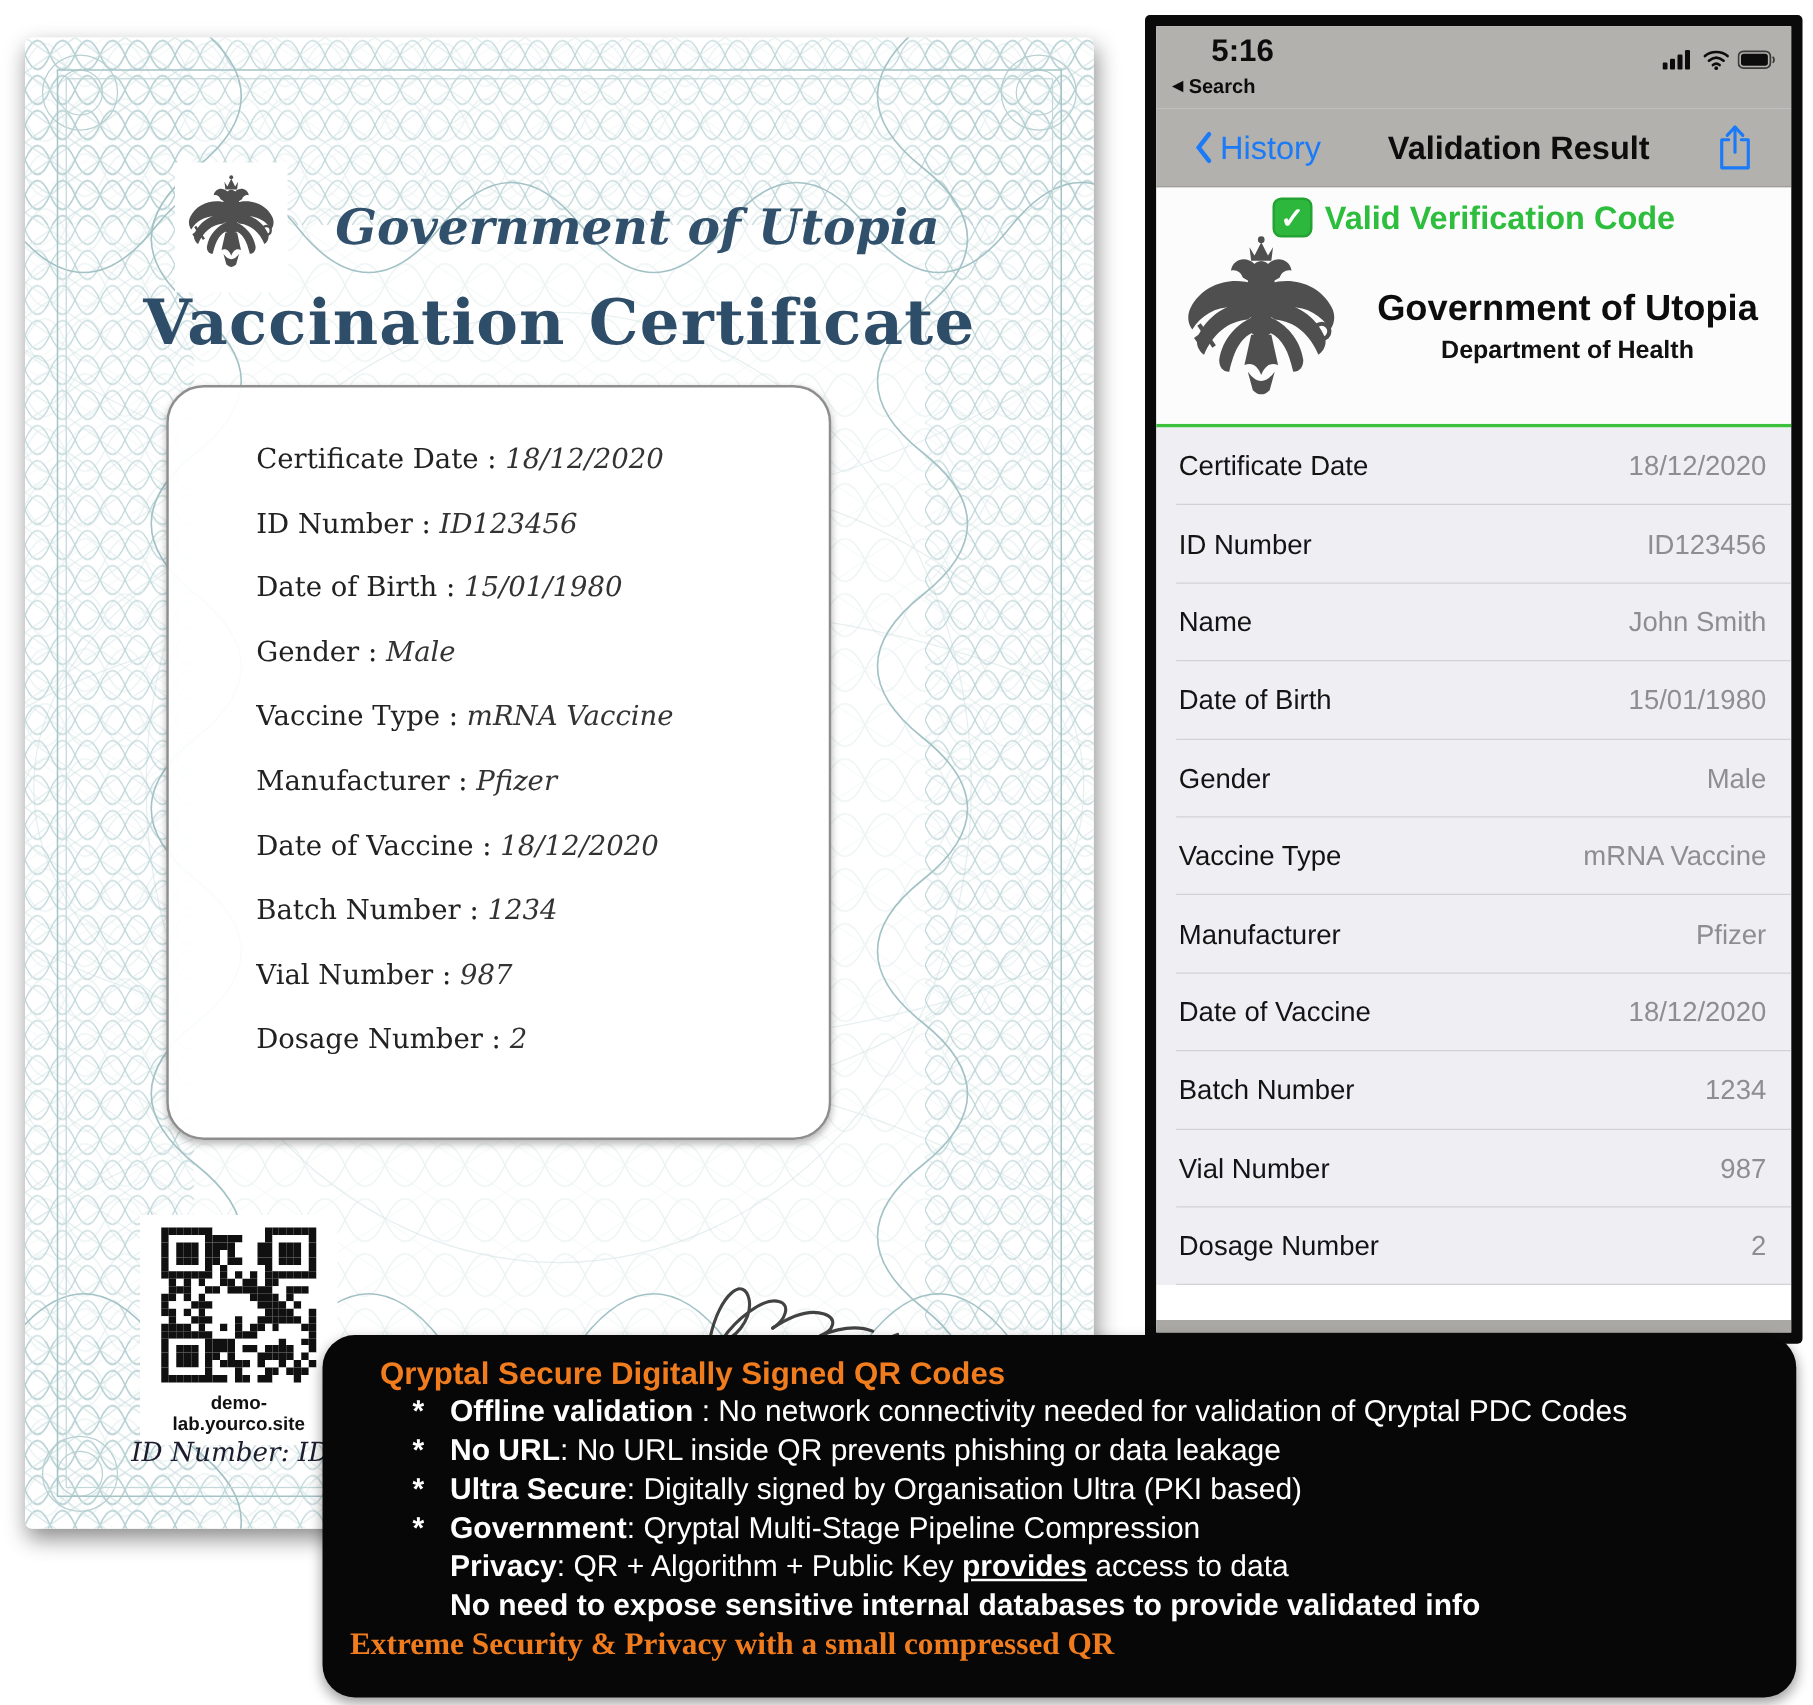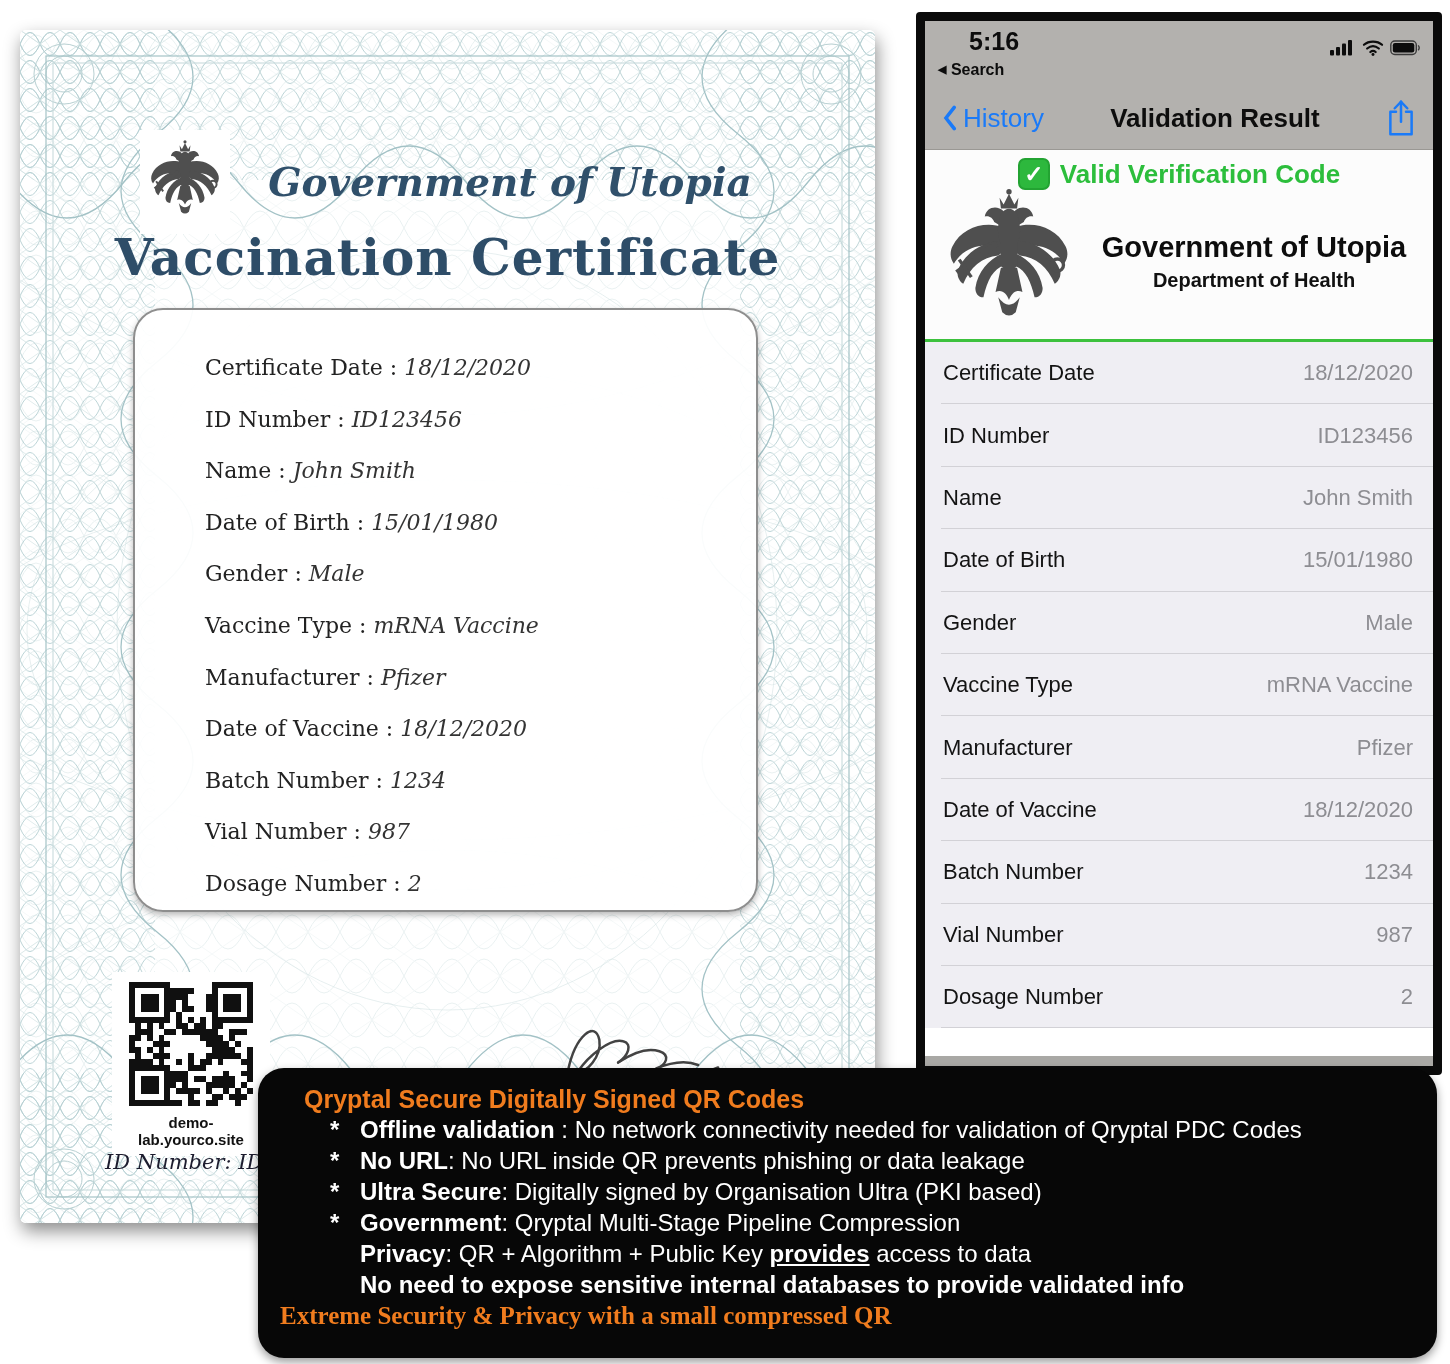--- a/index.html
+++ b/index.html
@@ -15,21 +15,21 @@
 
   .cert-head { position:absolute; top:100px; left:120px; right:85px; display:flex; align-items:center; }
   .cert-eagle-box { background:#fff; padding:2px 6px; }
   .eagle-cert { width:78px; height:100px; display:block; }
   .cert-gov { flex:1; text-align:center; font-family:"DejaVu Serif", serif; font-style:italic;
               font-weight:bold; font-size:39px; color:#30506b; }
   .cert-title { position:absolute; top:198px; left:0; right:0; text-align:center;
                 font-family:"DejaVu Serif", serif; font-weight:bold; font-size:50px;
                 color:#2e4d68; letter-spacing:1px; }
 
-  .cert-box { position:absolute; left:113px; top:278px; width:625px; height:604px;
+  .cert-box { position:absolute; left:113px; top:278px; width:532px; height:604px;
               border:2px solid #8e8e8e; border-radius:30px; background:rgba(255,255,255,.94);
               box-shadow:0 3px 6px rgba(0,0,0,.28); padding:32px 20px 0 70px; }
   .cert-line { font-family:"DejaVu Serif", serif; font-size:22px; color:#222;
                line-height:51.6px; white-space:nowrap; }
   .cert-line i { font-style:italic; color:#333; }
 
   .qr-wrap { position:absolute; left:92px; top:942px; width:158px; background:#fff;
              padding:10px 8px 8px; text-align:center; }
   .qr { width:124px; height:124px; display:grid; grid-template-columns:repeat(21,1fr);
         grid-auto-rows:1fr; background:#fff; margin:0 auto; }
@@ -46,21 +46,21 @@
   .screen { position:relative; width:508px; height:1045px; background:#fff; overflow:hidden;
             display:flex; flex-direction:column; }
 
   .statusbar { height:66px; background:#b3b1ae; position:relative; flex:none;text-align:right; }
   .sb-time { position:absolute; left:44px; top:6px; font-size:25px; font-weight:bold; color:#0c0c0c; }
   .sb-back { position:absolute; left:13px; top:40px; font-size:16px; font-weight:600; color:#0c0c0c; }
   .sb-icons { position:absolute; right:12px; top:18px; display:flex; gap:6px; align-items:flex-end; }
 
   .navbar { height:63px; background:#b3b1ae; border-bottom:1px solid #9a9894;
             display:grid; grid-template-columns:auto 1fr auto; align-items:center;
-            padding:0 17px; flex:none; }
+            padding:0 30px; flex:none; }
   .nav-back { display:flex; align-items:center; gap:6px; color:#1a7af8; font-size:26px; cursor:pointer; }
   .nav-title { text-align:center; font-size:26px; font-weight:bold; color:#0d0d0d; }
   .share-btn { width:30px; height:38px; cursor:pointer; }
 
   .result-head { height:189px; background:#fcfcfc; position:relative; flex:none; }
   .valid-row { position:absolute; top:8px; left:0; right:0; display:flex; justify-content:center;
                align-items:center; gap:10px; font-weight:bold; font-size:26px; color:#2cbe3c; }
   .check { width:32px; height:32px; background:#2db83d; border:2px solid #23a332; border-radius:7px;
            color:#fff; font-size:23px; font-weight:bold; display:flex; align-items:center;
            justify-content:center; line-height:1; }
@@ -178,21 +178,20 @@
           </svg>
       </div>
       <div class="cert-gov">Government of Utopia</div>
     </div>
 
     <div class="cert-title">Vaccination Certificate</div>
 
     <div class="cert-box">
       <div class="cert-line"><span>Certificate Date</span><span> : </span><i>18/12/2020</i></div>
       <div class="cert-line"><span>ID Number</span><span> : </span><i>ID123456</i></div>
-      <div class="cert-line"><span>Name</span><span> : </span><i>John Smith</i></div>
       <div class="cert-line"><span>Date of Birth</span><span> : </span><i>15/01/1980</i></div>
       <div class="cert-line"><span>Gender</span><span> : </span><i>Male</i></div>
       <div class="cert-line"><span>Vaccine Type</span><span> : </span><i>mRNA Vaccine</i></div>
       <div class="cert-line"><span>Manufacturer</span><span> : </span><i>Pfizer</i></div>
       <div class="cert-line"><span>Date of Vaccine</span><span> : </span><i>18/12/2020</i></div>
       <div class="cert-line"><span>Batch Number</span><span> : </span><i>1234</i></div>
       <div class="cert-line"><span>Vial Number</span><span> : </span><i>987</i></div>
       <div class="cert-line"><span>Dosage Number</span><span> : </span><i>2</i></div>
     </div>
 

